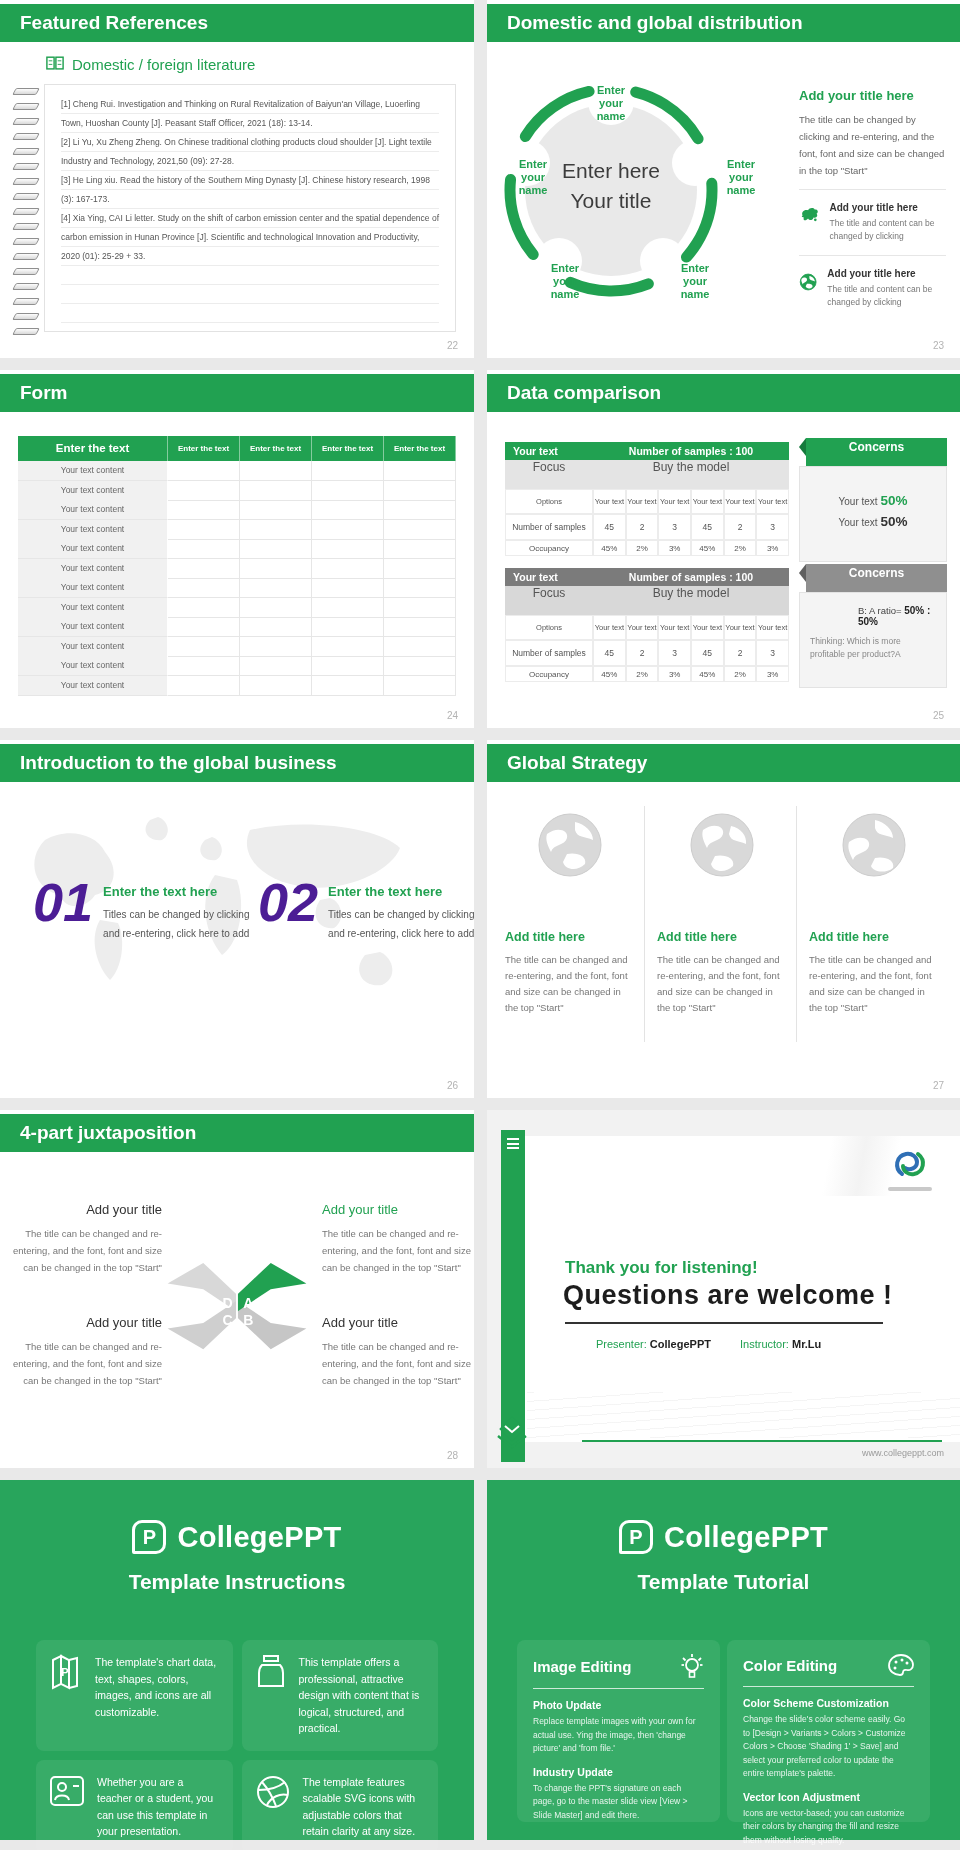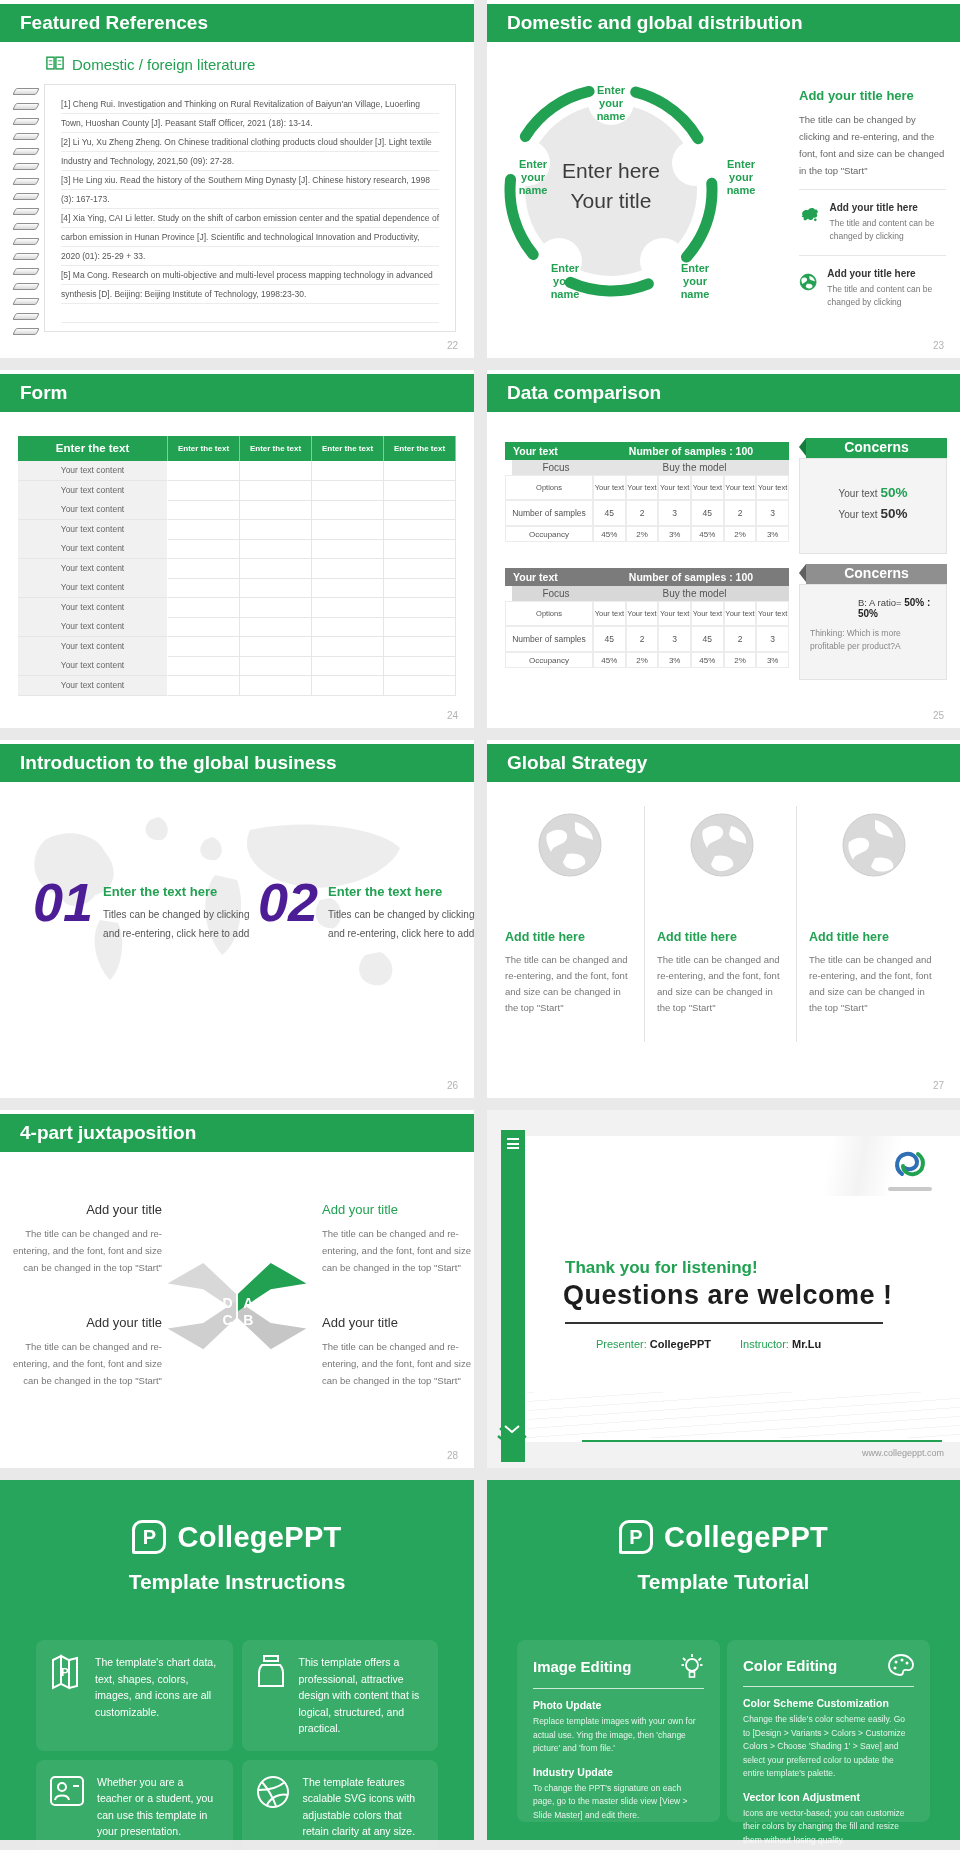--- a/index.html
+++ b/index.html
@@ -78,33 +78,33 @@
   .form-row div:first-child { background:#f1f1f1; color:#666; font-size:8.5px; text-align:center;
                               line-height:19px; border-right:1px solid #fff; }
 
   
   .cmp-table { position:absolute; left:18px; width:284px; }
   .cmp-head { display:grid; grid-template-columns:88px 1fr; height:18px; color:#fff; font-weight:bold; }
   .cmp-head span:first-child { padding-left:8px; font-size:10.5px; line-height:18px; }
   .cmp-head span:last-child { text-align:center; font-size:10.5px; line-height:18px; }
   .green .cmp-head { background:#21a151; }
   .gray  .cmp-head { background:#7b7b7b; }
-  .cmp-focus { display:grid; grid-template-columns:88px 1fr; height:15px; font-size:10px; color:#555;margin-left:7px; }
+  .cmp-focus { display:grid; grid-template-columns:88px 1fr; height:29px; font-size:12px; color:#555; }
   .green .cmp-focus { background:#e4e4e4; }
   .gray  .cmp-focus { background:#d8d8d8; }
   .cmp-focus span { text-align:center; line-height:15px; }
   .cmp-row { display:grid; grid-template-columns:88px repeat(6,1fr); background:#fff; }
   .cmp-row div { border:0.5px solid #ececec; font-size:7.5px; color:#555; text-align:center;
                  display:flex; align-items:center; justify-content:center; line-height:9px; }
   .cmp-row.r-opt div { height:25px; }
   .cmp-row.r-num div { height:26px; font-size:8.5px; }
   .cmp-row.r-occ div { height:16px; font-size:8px; }
   .concern { position:absolute; left:312px; width:148px; }
-  .concern-head { position:relative; margin-left:7px; height:20px; text-align:center; color:#fff;
-                  font-weight:bold; font-size:14px; line-height:18px; }
+  .concern-head { position:relative; margin-left:7px; height:28px; text-align:center; color:#fff;
+                  font-weight:bold; font-size:12px; line-height:18px; }
   .concern.green .concern-head { background:#21a151; }
   .concern.gray  .concern-head { background:#8f8f8f; }
   .concern-head::before { content:""; position:absolute; left:-7px; top:0;
                           border-top:9px solid transparent; border-bottom:9px solid transparent; }
   .concern.green .concern-head::before { border-right:7px solid #157a3c; }
   .concern.gray  .concern-head::before { border-right:7px solid #5f5f5f; }
   .concern-body { border:1px solid #e3e3e3; background:#f4f4f4; height:96px; }
   .concern.green .concern-body { text-align:center; padding-top:24px; }
   .concern-line { font-size:10px; color:#555; line-height:20px; }
   .concern-line .val { font-size:13.5px; font-weight:bold; }
@@ -215,21 +215,20 @@
         <span></span>
         <span></span>
         <span></span>
       </div>
     <div class="ref-box">
       <div class="ref-lines">
           <p>[1] Cheng Rui. Investigation and Thinking on Rural Revitalization of Baiyun'an Village, Luoerling Town, Huoshan County [J]. Peasant Staff Officer, 2021 (18): 13-14.</p>
           <p>[2] Li Yu, Xu Zheng Zheng. On Chinese traditional clothing products cloud shoulder [J]. Light textile Industry and Technology, 2021,50 (09): 27-28.</p>
           <p>[3] He Ling xiu. Read the history of the Southern Ming Dynasty [J]. Chinese history research, 1998 (3): 167-173.</p>
           <p>[4] Xia Ying, CAI Li letter. Study on the shift of carbon emission center and the spatial dependence of carbon emission in Hunan Province [J]. Scientific and technological Innovation and Productivity, 2020 (01): 25-29 + 33.</p>
-          <p>[5] Ma Cong. Research on multi-objective and multi-level process mapping technology in advanced synthesis [D]. Beijing: Beijing Institute of Technology, 1998:23-30.</p>
         </div>
     </div>
     <div class="pagenum">22</div>
   </div>
 
   <div class="slide">
     <div class="titlebar">Domestic and global distribution</div>
 
     <svg width="220" height="220" style="position:absolute;left:14px;top:80px;">
       <circle cx="110" cy="110" r="86" fill="#e9e9e9"></circle>

